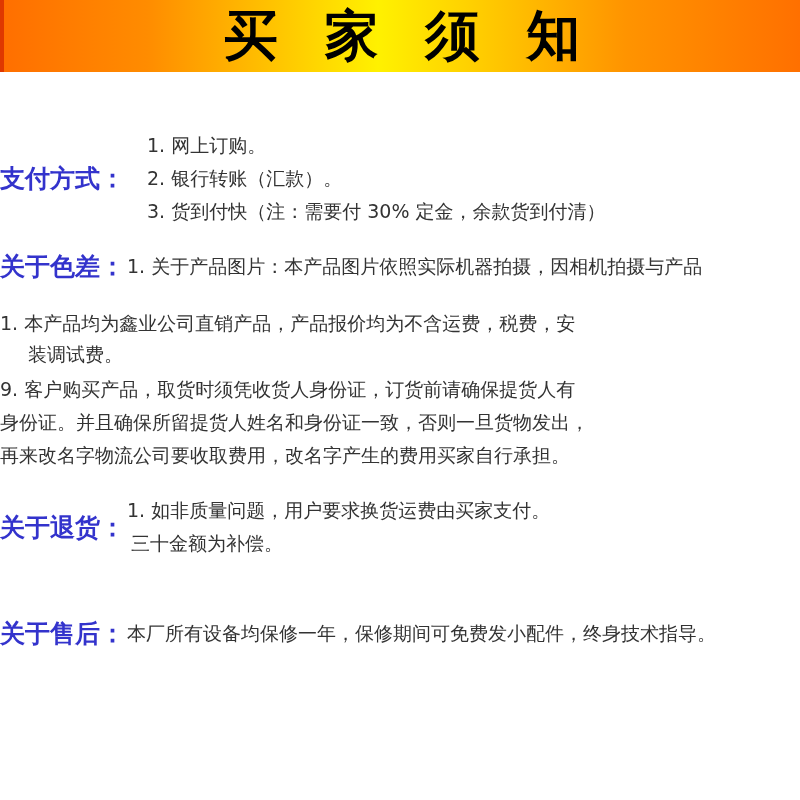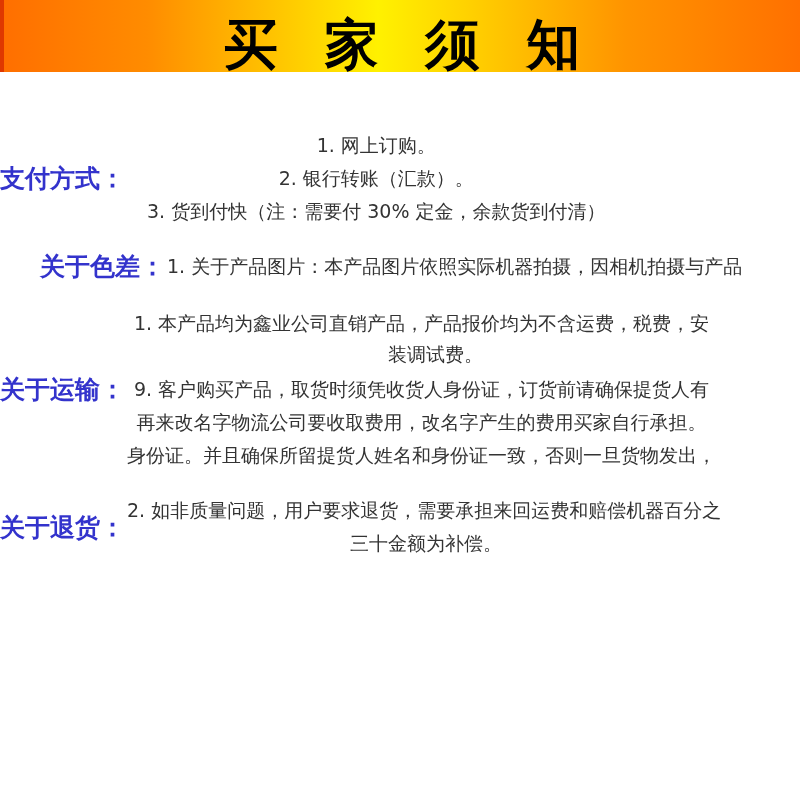--- a/index.html
+++ b/index.html
@@ -19,59 +19,58 @@
     border-left: 4px solid var(--strip, #df3800);
     background: linear-gradient(90deg,
       var(--g-left, #ff6f00) 0%,
       #ff8c00 18%,
       #ffd200 38%,
       var(--g-mid, #fff100) 47%,
       #ffd200 58%,
       #ff9400 78%,
       var(--g-right, #ff7000) 100%);
     display: flex;
-    align-items: flex-end;
+    align-items: center;
     justify-content: center;
   }
   .title {
     font-size: 54px;
     font-weight: bold;
     color: var(--title-color, #000000);
     letter-spacing: 14px;
     padding-left: 14px;
     line-height: 1;
     white-space: nowrap;
   }
   .sections {
     display: block;
   }
   .section {
     display: flex;
     align-items: center;
   }
   .section:nth-child(1) { margin-top: 57px; }
-  .section:nth-child(2) { margin-top: 22px; margin-left: 40px; }
+  .section:nth-child(2) { margin-top: 22px; }
   .section:nth-child(3) { margin-top: 24px; }
   .section:nth-child(4) { margin-top: 22px; }
   .section:nth-child(5) { margin-top: 57px; }
   .label {
     flex: 0 0 127px;
     font-size: 25px;
     font-weight: bold;
     color: var(--label-color, #3333cc);
     white-space: nowrap;
   }
   .content {
     font-size: 19px;
     line-height: 33px;
     color: var(--text-color, #333333);
   }
   .line {
     white-space: nowrap;
-    text-align: center;
   }
 </style>
 </head>
 <body style="--g-left: #ff6f00; --g-mid: #fff100; --g-right: #ff7000; --strip: #df3800; --title-color: #000000; --label-color: #3333cc; --text-color: #333333; --page-bg: #ffffff;">
 
 <div class="header">
   <div class="title">买 家 须 知</div>
 </div>
 
 <div class="sections" id="sections">
@@ -83,29 +82,34 @@
         <div class="line">3. 货到付快（注：需要付 30% 定金，余款货到付清）</div>
       </div>
     </div>
     <div class="section">
       <div class="label">关于色差：</div>
       <div class="content">
         <div class="line">1. 关于产品图片：本产品图片依照实际机器拍摄，因相机拍摄与产品</div>
       </div>
     </div>
     <div class="section">
-      <div class="label">关于运输：</div>
       <div class="content">
         <div class="line">1. 本产品均为鑫业公司直销产品，产品报价均为不含运费，税费，安</div>
         <div class="line" style="padding-left: 28px; font-family: Liberation Mono, monospace;">装调试费。</div>
         <div class="line">9. 客户购买产品，取货时须凭收货人身份证，订货前请确保提货人有</div>
+        <div class="line">身份证。并且确保所留提货人姓名和身份证一致，否则一旦货物发出，</div>
         <div class="line">再来改名字物流公司要收取费用，改名字产生的费用买家自行承担。</div>
-        <div class="line">身份证。并且确保所留提货人姓名和身份证一致，否则一旦货物发出，</div>
       </div>
     </div>
     <div class="section">
       <div class="label">关于退货：</div>
       <div class="content">
-        <div class="line">2. 如非质量问题，用户要求退货，需要承担来回运费和赔偿机器百分之</div>
+        <div class="line">1. 如非质量问题，用户要求换货运费由买家支付。</div>
         <div class="line" style="padding-left: 4px; font-family: Liberation Serif, serif;">三十金额为补偿。</div>
+      </div>
+    </div>
+    <div class="section">
+      <div class="label">关于售后：</div>
+      <div class="content">
+        <div class="line">本厂所有设备均保修一年，保修期间可免费发小配件，终身技术指导。</div>
       </div>
     </div>
   </div>
 
 </body></html>

